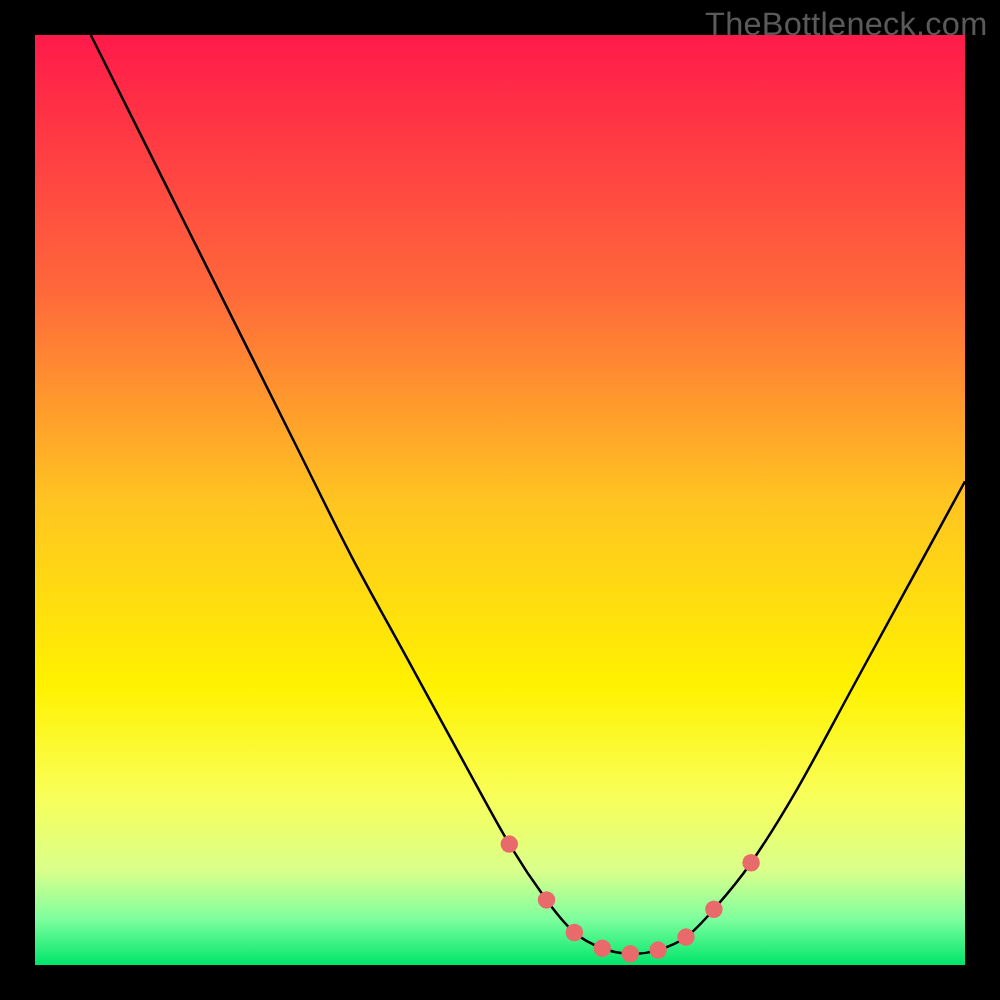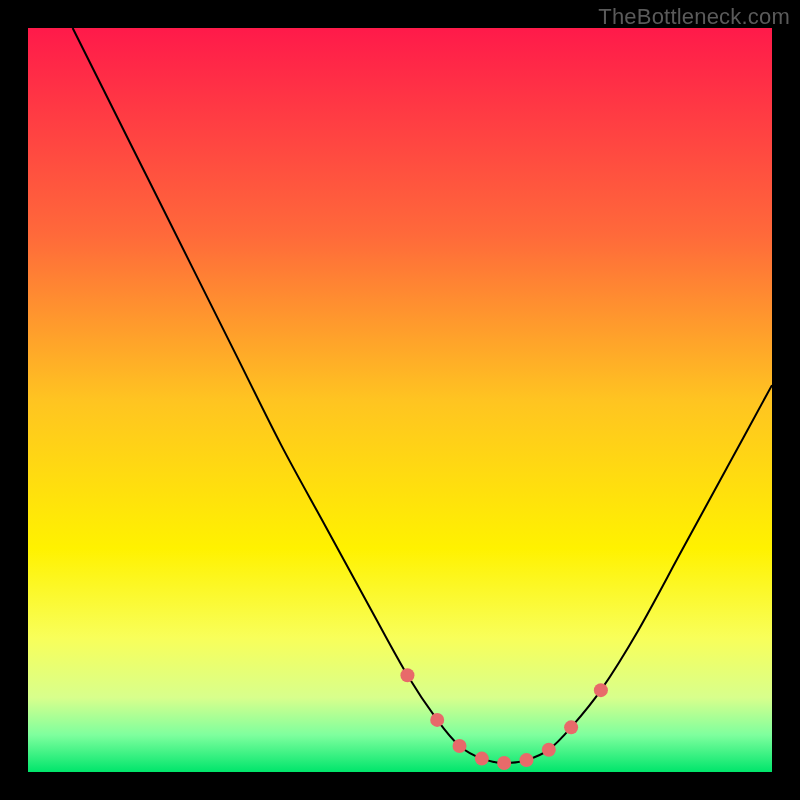--- a/index.html
+++ b/index.html
@@ -16,21 +16,21 @@
     top: 0;
     left: 0;
     width: 800px;
     height: 800px;
   }
   .watermark {
     position: absolute;
     top: 4px;
     right: 10px;
     font-family: Arial, Helvetica, sans-serif;
-    font-size: 22px;
+    font-size: 26px;
     font-weight: 500;
     color: #5a5a5a;
     letter-spacing: 0.2px;
   }
   svg {
     display: block;
   }
 </style>
 </head>
 <body>

